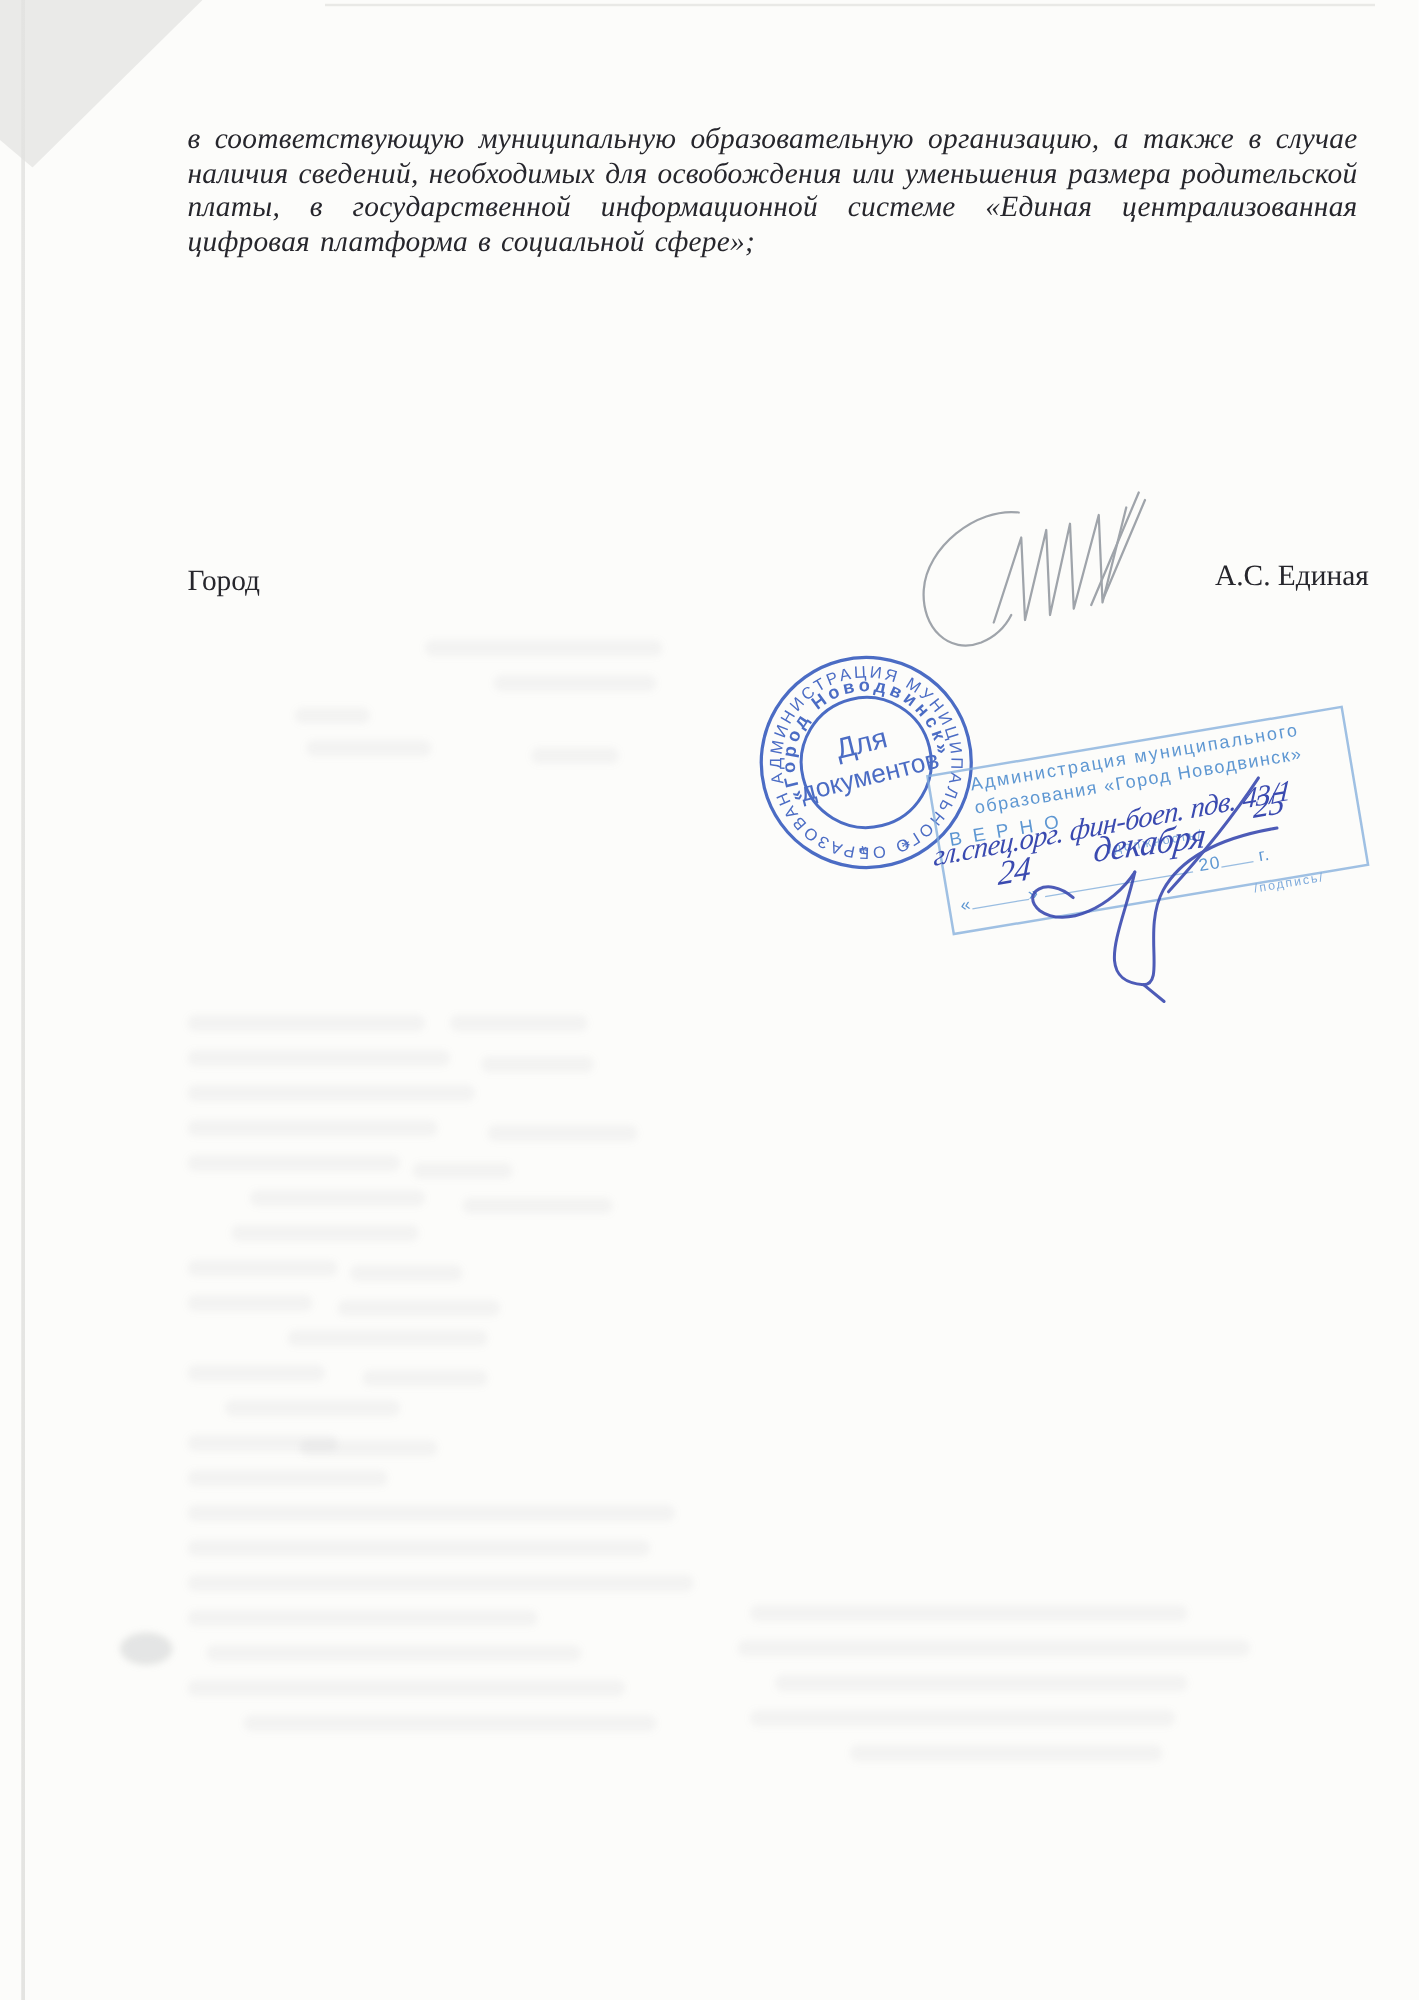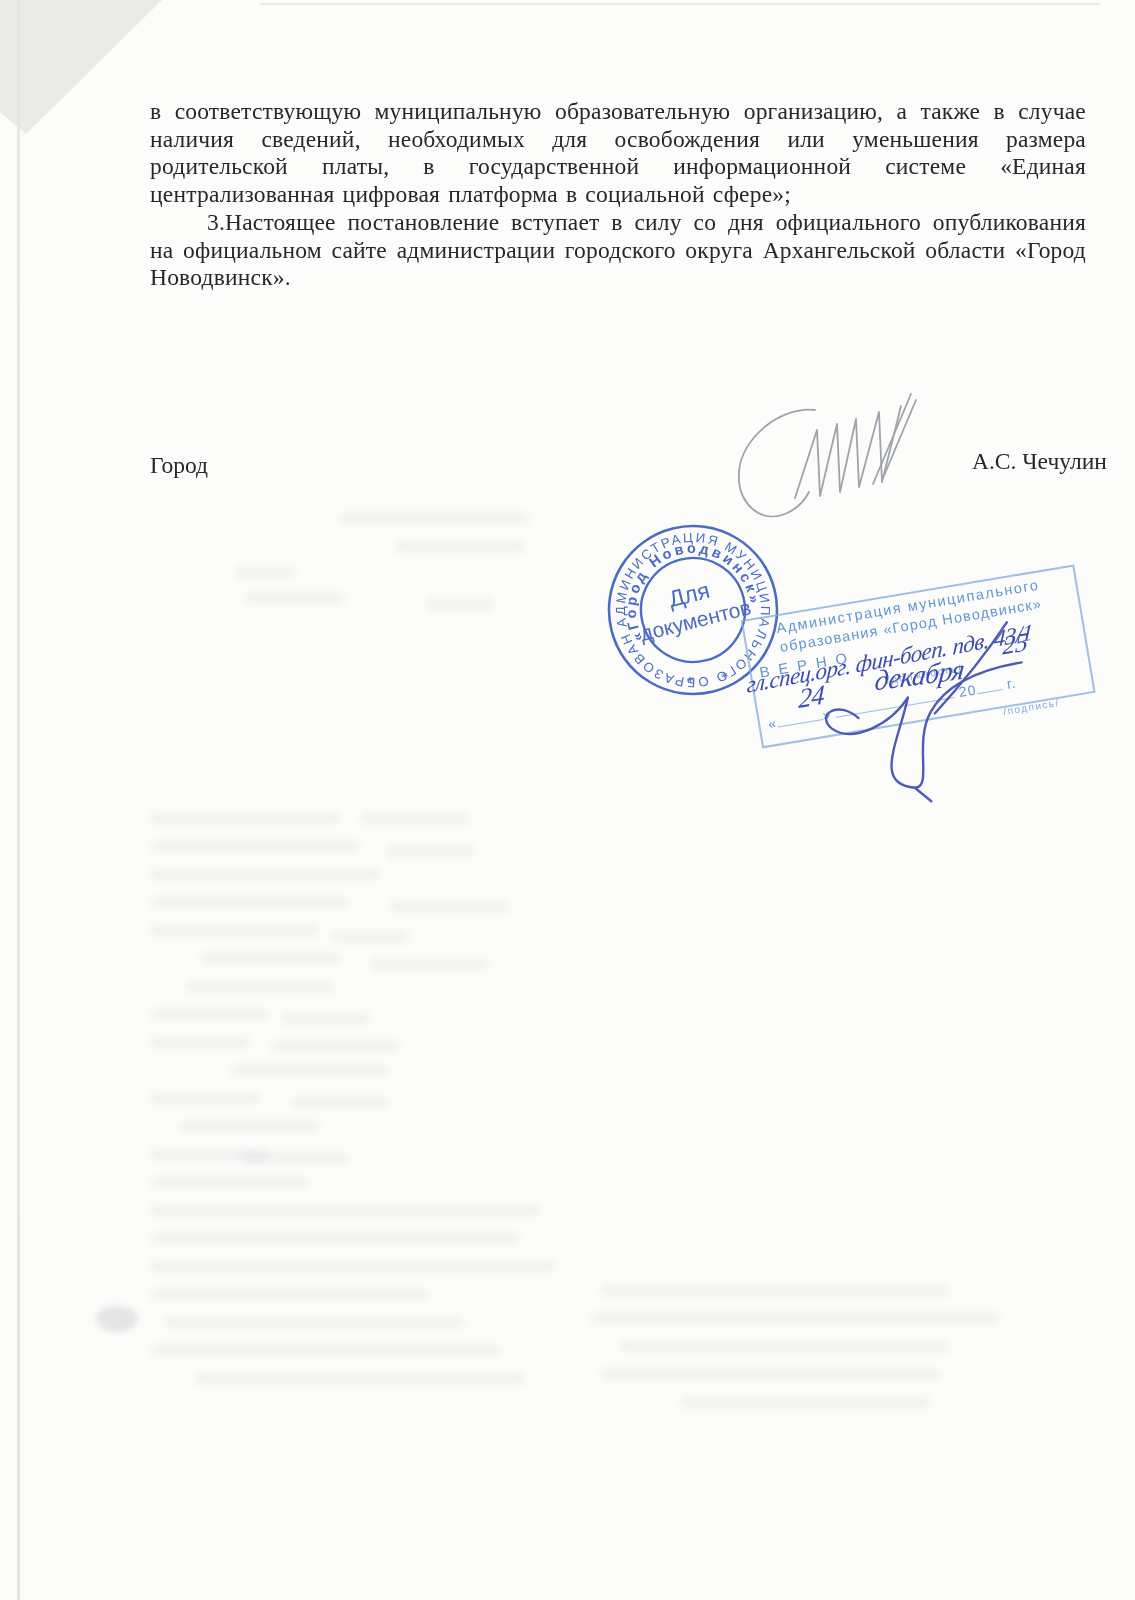--- a/index.html
+++ b/index.html
@@ -30,21 +30,21 @@
   .bleed{
     position:absolute;height:13px;border-radius:6px;
     background:rgba(115,120,138,.065);filter:blur(3px);
   }
   
   .doc-text{
     position:absolute;left:150px;top:98px;width:936px;
     font-size:23.5px;line-height:27.7px;color:#26262c;
     text-align:justify;word-spacing:2px;letter-spacing:.2px;
   }
-  .doc-text p{margin:0;padding:0;}
+  .doc-text p{margin:0;padding:0;font-style:italic;}
   .doc-text p.indent{text-indent:57px;}
   .sig-title{
     position:absolute;left:150px;top:452px;font-size:23.5px;color:#26262c;
   }
   .sig-name{
     position:absolute;left:972px;top:448px;font-size:23.5px;color:#26262c;
     white-space:nowrap;
   }
   .glava-signature{position:absolute;left:723px;top:386px;}
   
@@ -129,25 +129,24 @@
       <div class="bleed" style="left: 195px; top: 1372px; width: 330px;"></div>
       <div class="bleed" style="left: 600px; top: 1284px; width: 350px;"></div>
       <div class="bleed" style="left: 590px; top: 1312px; width: 410px;"></div>
       <div class="bleed" style="left: 620px; top: 1340px; width: 330px;"></div>
       <div class="bleed" style="left: 600px; top: 1368px; width: 340px;"></div>
       <div class="bleed" style="left: 680px; top: 1396px; width: 250px;"></div>
     </div>
 
   <div class="doc-text">
     <p>в соответствующую муниципальную образовательную организацию, а также в случае наличия сведений, необходимых для освобождения или уменьшения размера родительской платы, в государственной информационной системе «Единая централизованная цифровая платформа в социальной сфере»;</p>
-    <p class="indent">3.Настоящее постановление вступает в силу со дня официального опубликования на официальном сайте администрации городского округа Архангельской области «Город Новодвинск».</p>
   </div>
 
   <div class="sig-title">Город</div>
-  <div class="sig-name">А.С. Чечулин</div>
+  <div class="sig-name">А.С. Единая</div>
 
   <svg class="glava-signature" width="210" height="140" viewBox="0 0 210 140">
     <g fill="none" stroke="#8f959d" stroke-width="1.8" stroke-linecap="round" stroke-linejoin="round" opacity="0.85">
       <path d="M 92 24 C 58 20 18 52 16 86 C 14 116 36 138 62 128 C 74 123 82 114 86 106"></path>
       <path d="M 72 112 L 94 44 L 97 110 L 114 38 L 117 106 L 133 33 L 136 101 L 156 26 L 159 96 L 178 20"></path>
       <path d="M 150 98 L 188 8"></path>
       <path d="M 160 92 L 193 14"></path>
     </g>
   </svg>
 

